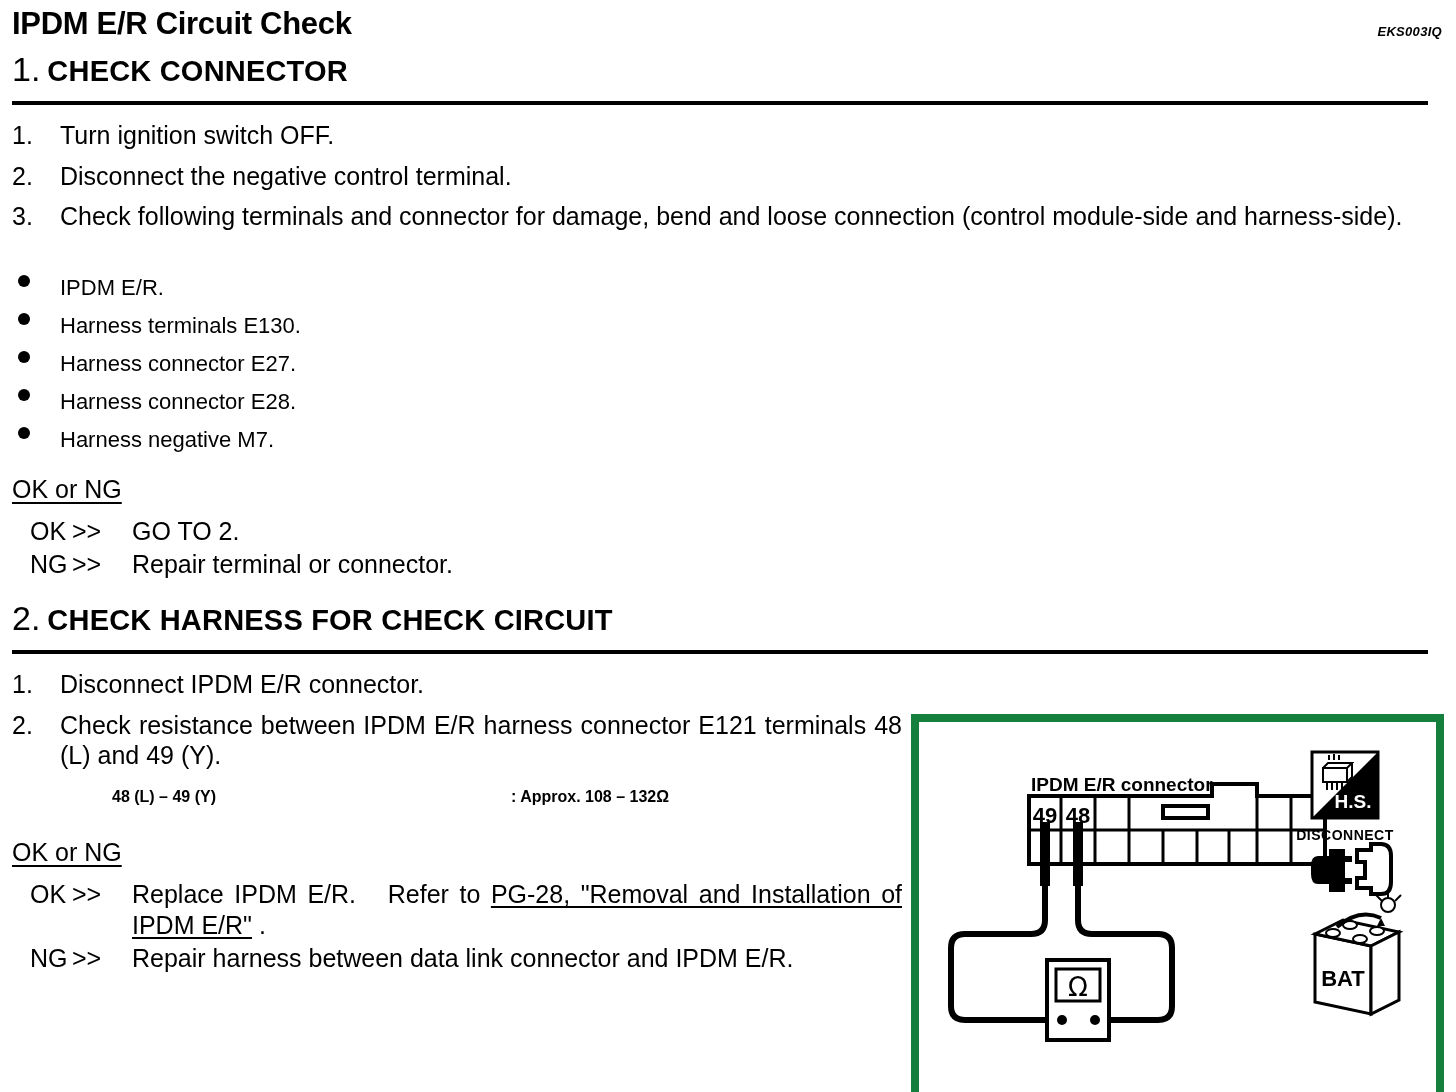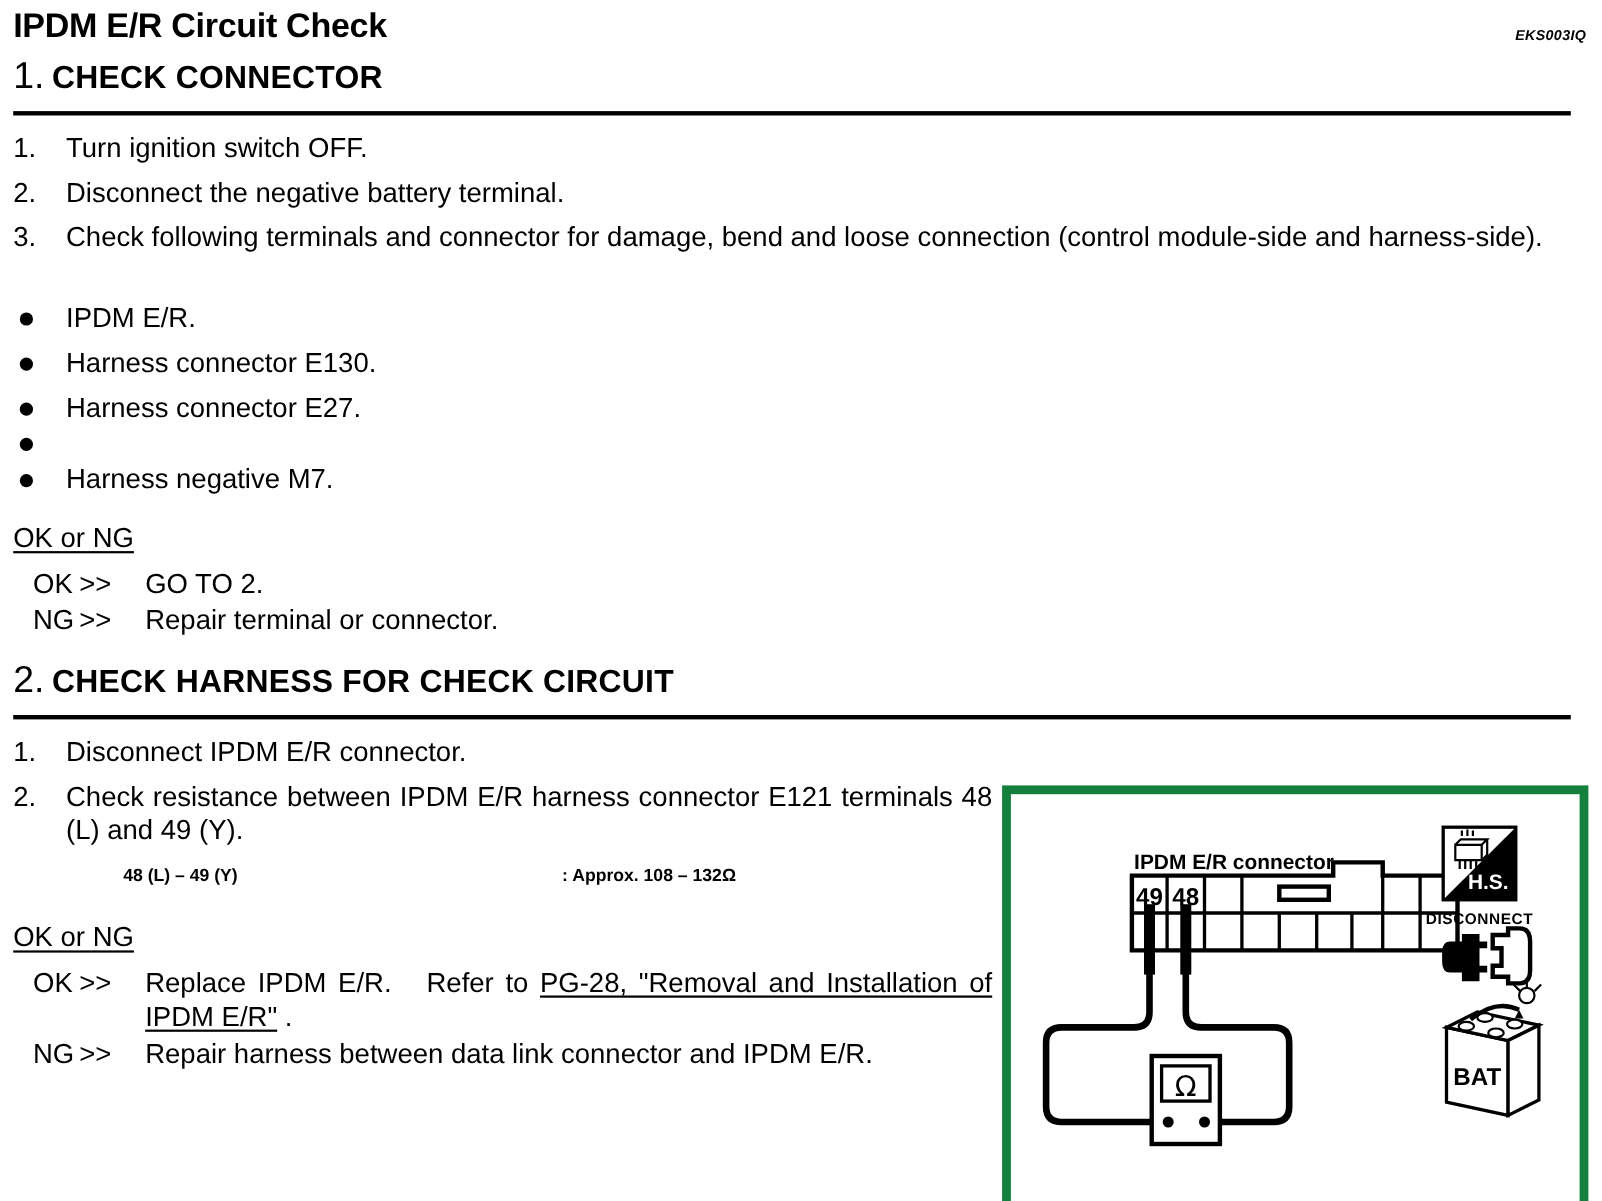--- a/index.html
+++ b/index.html
@@ -30,21 +30,21 @@
 
   
   .olist{position:absolute;left:12px;}
   .oitem{display:flex;margin-bottom:10px;font-size:25px;line-height:1.22;}
   .oitem .num{width:48px;flex:0 0 48px;}
   .oitem .txt{flex:1 1 auto;text-align:justify;}
   .oitem .txt.nojust{text-align:left;}
 
   
   .blist{position:absolute;left:12px;}
-  .bitem{display:flex;align-items:center;font-size:25px;margin-bottom:12px;}
+  .bitem{display:flex;align-items:flex-start;font-size:22px;margin-bottom:12px;}
   .bullet{width:48px;flex:0 0 48px;display:flex;align-items:center;}
   .bullet i{display:block;width:12px;height:12px;border-radius:50%;background:#000;margin-left:6px;}
 
   
   .oknglabel{
     position:absolute;left:12px;font-size:25px;
     text-decoration:underline;text-underline-offset:4px;
   }
   .okngrow{display:flex;font-size:25px;line-height:1.24;margin-top:2px;}
   .okngrow .tag{width:60px;flex:0 0 60px;padding-left:18px;box-sizing:border-box;}
@@ -84,51 +84,52 @@
   </div>
   <div class="rule" style="top:101px;"></div>
 
   <div class="olist" style="top:120px;width:1416px;">
     <div class="oitem">
       <span class="num">1.</span>
       <span class="txt nojust">Turn ignition switch OFF.</span>
     </div>
     <div class="oitem">
       <span class="num">2.</span>
-      <span class="txt nojust">Disconnect the negative battery terminal.</span>
+      <span class="txt nojust">Disconnect the negative control terminal.</span>
     </div>
     <div class="oitem">
       <span class="num">3.</span>
       <span class="txt">Check following terminals and connector for damage, bend and loose connection (control module-side and harness-side).</span>
     </div>
   </div>
 
   <div class="blist" style="top:275px;width:700px;">
     <div class="bitem">
       <span class="bullet">
           <i></i>
         </span>
       <span>IPDM E/R.</span>
     </div>
     <div class="bitem">
       <span class="bullet">
           <i></i>
         </span>
-      <span>Harness connector E130.</span>
+      <span>Harness terminals E130.</span>
     </div>
     <div class="bitem">
       <span class="bullet">
           <i></i>
         </span>
       <span>Harness connector E27.</span>
     </div>
     <div class="bitem">
       <span class="bullet">
           <i></i>
         </span>
+      <span>Harness connector E28.</span>
     </div>
     <div class="bitem">
       <span class="bullet">
           <i></i>
         </span>
       <span>Harness negative M7.</span>
     </div>
   </div>
 
   <div class="oknglabel" style="top:475px;">OK or NG</div>

